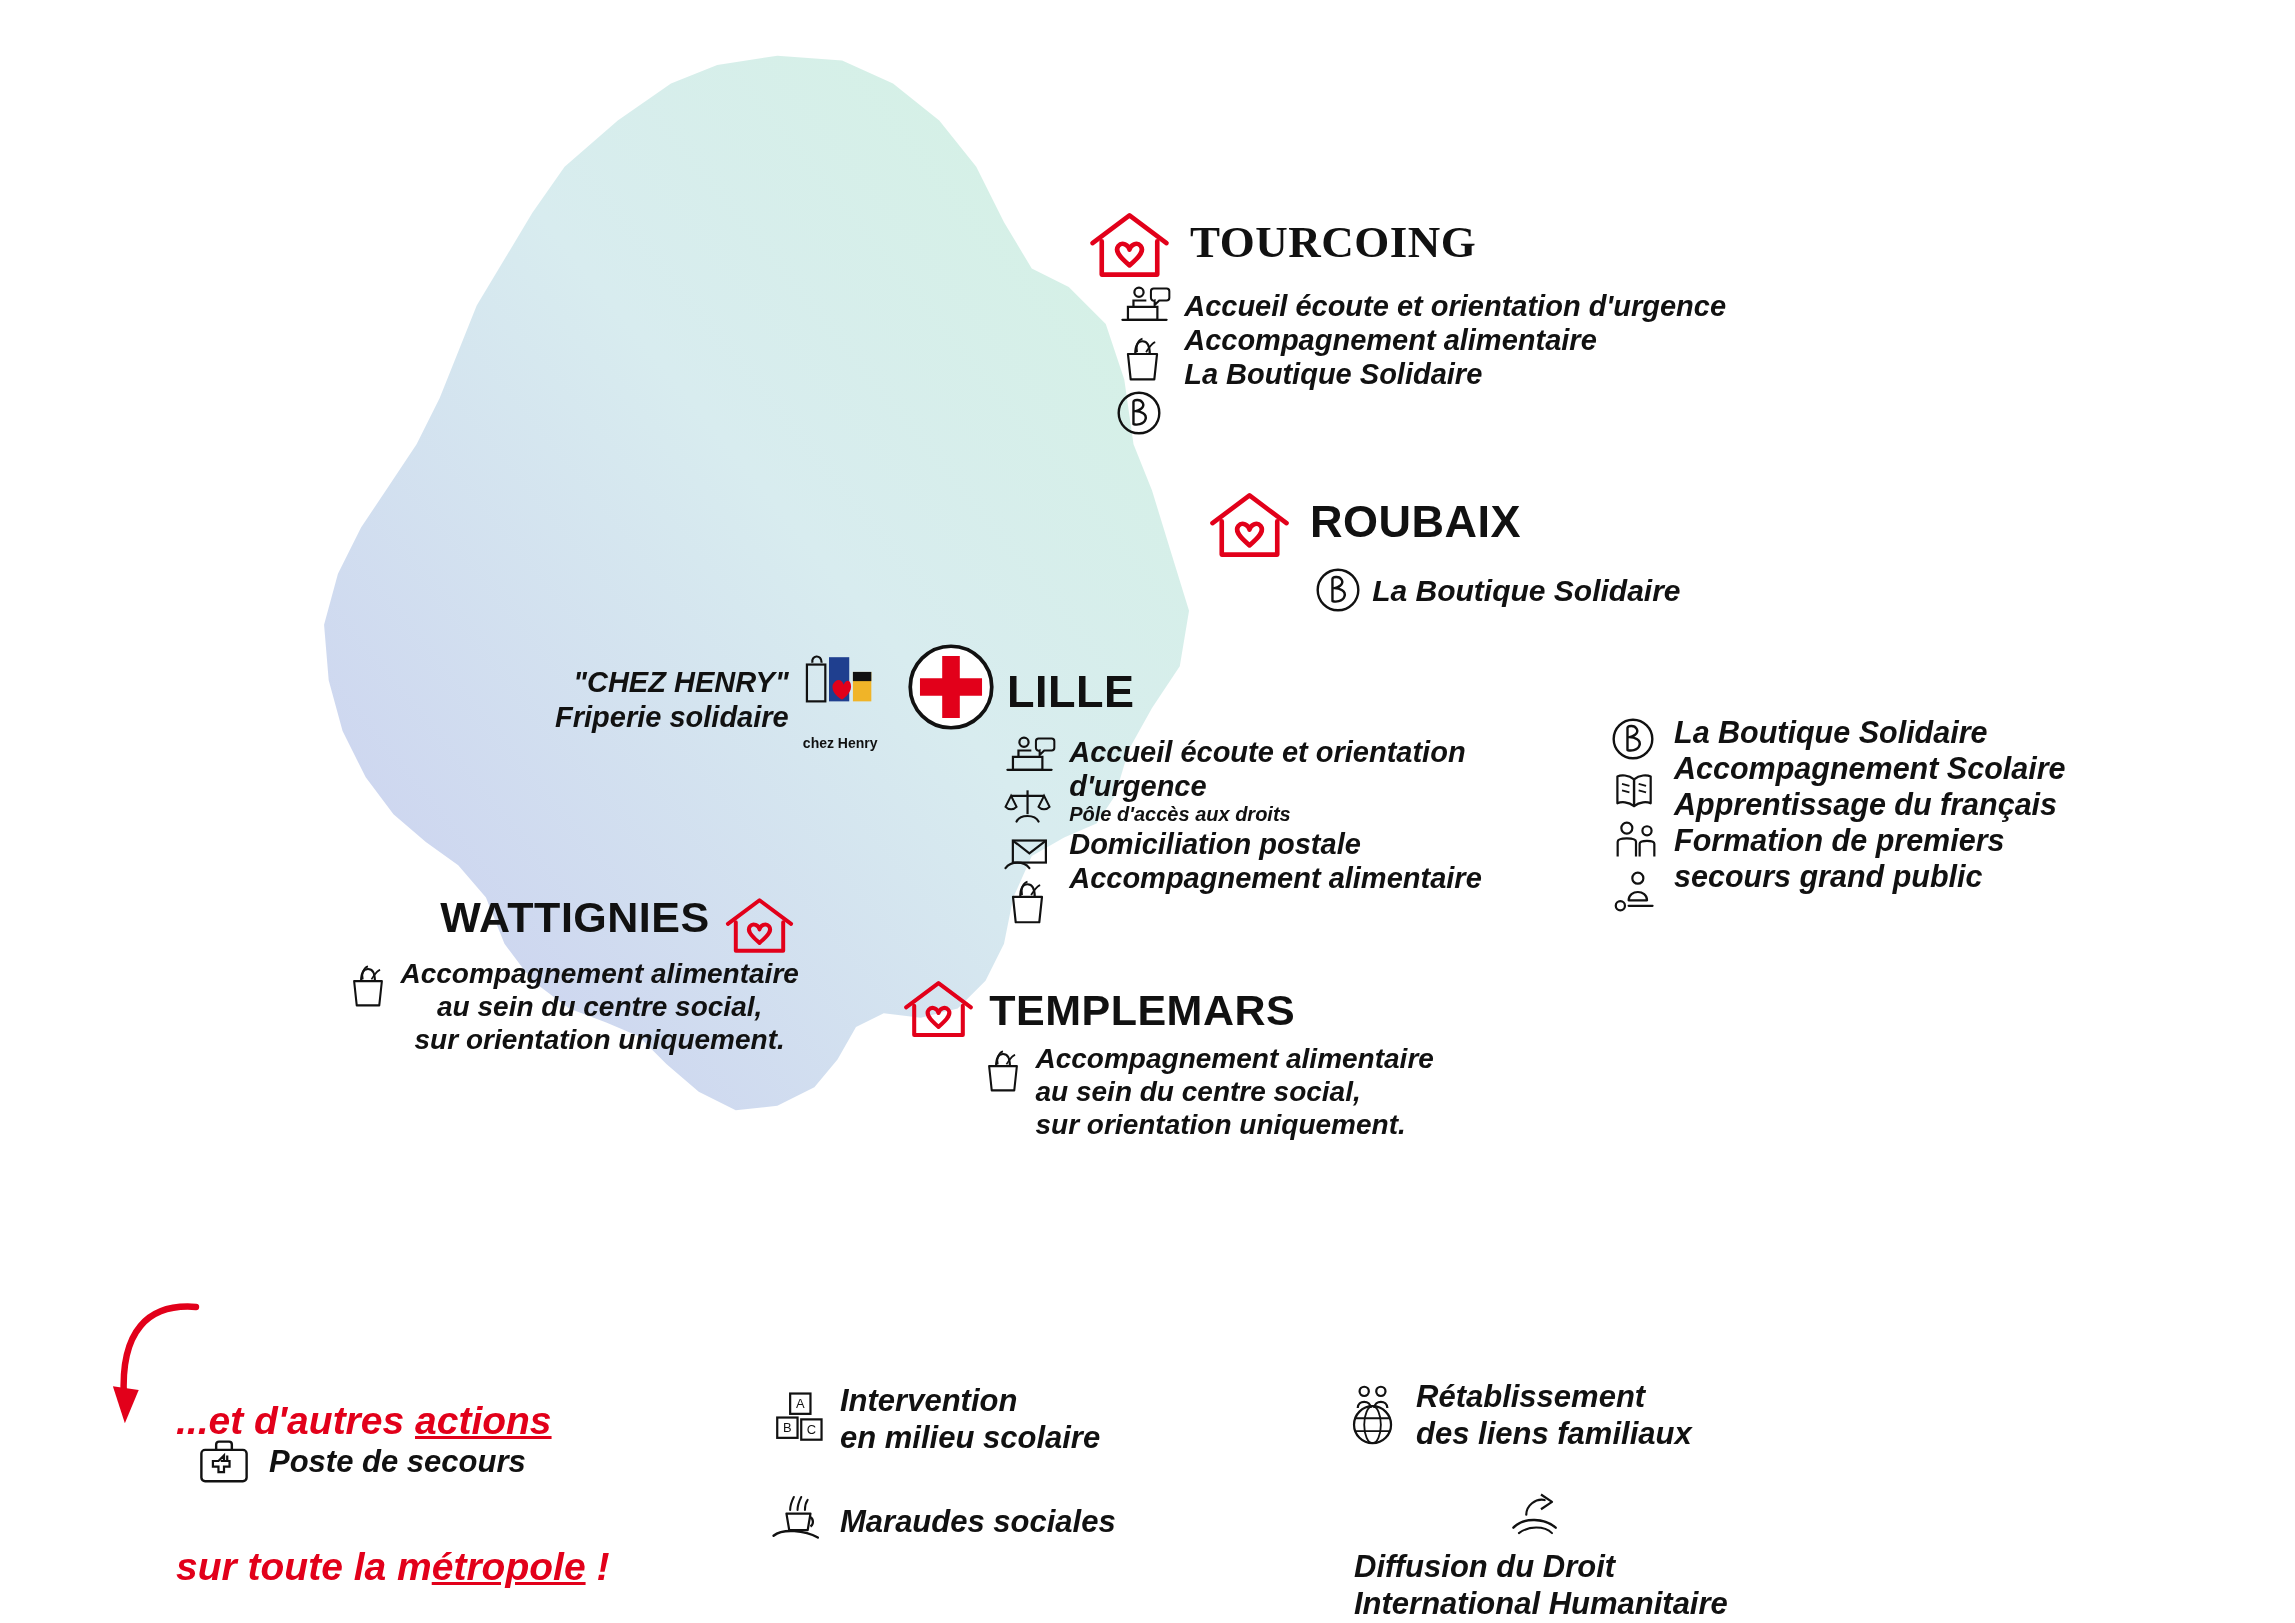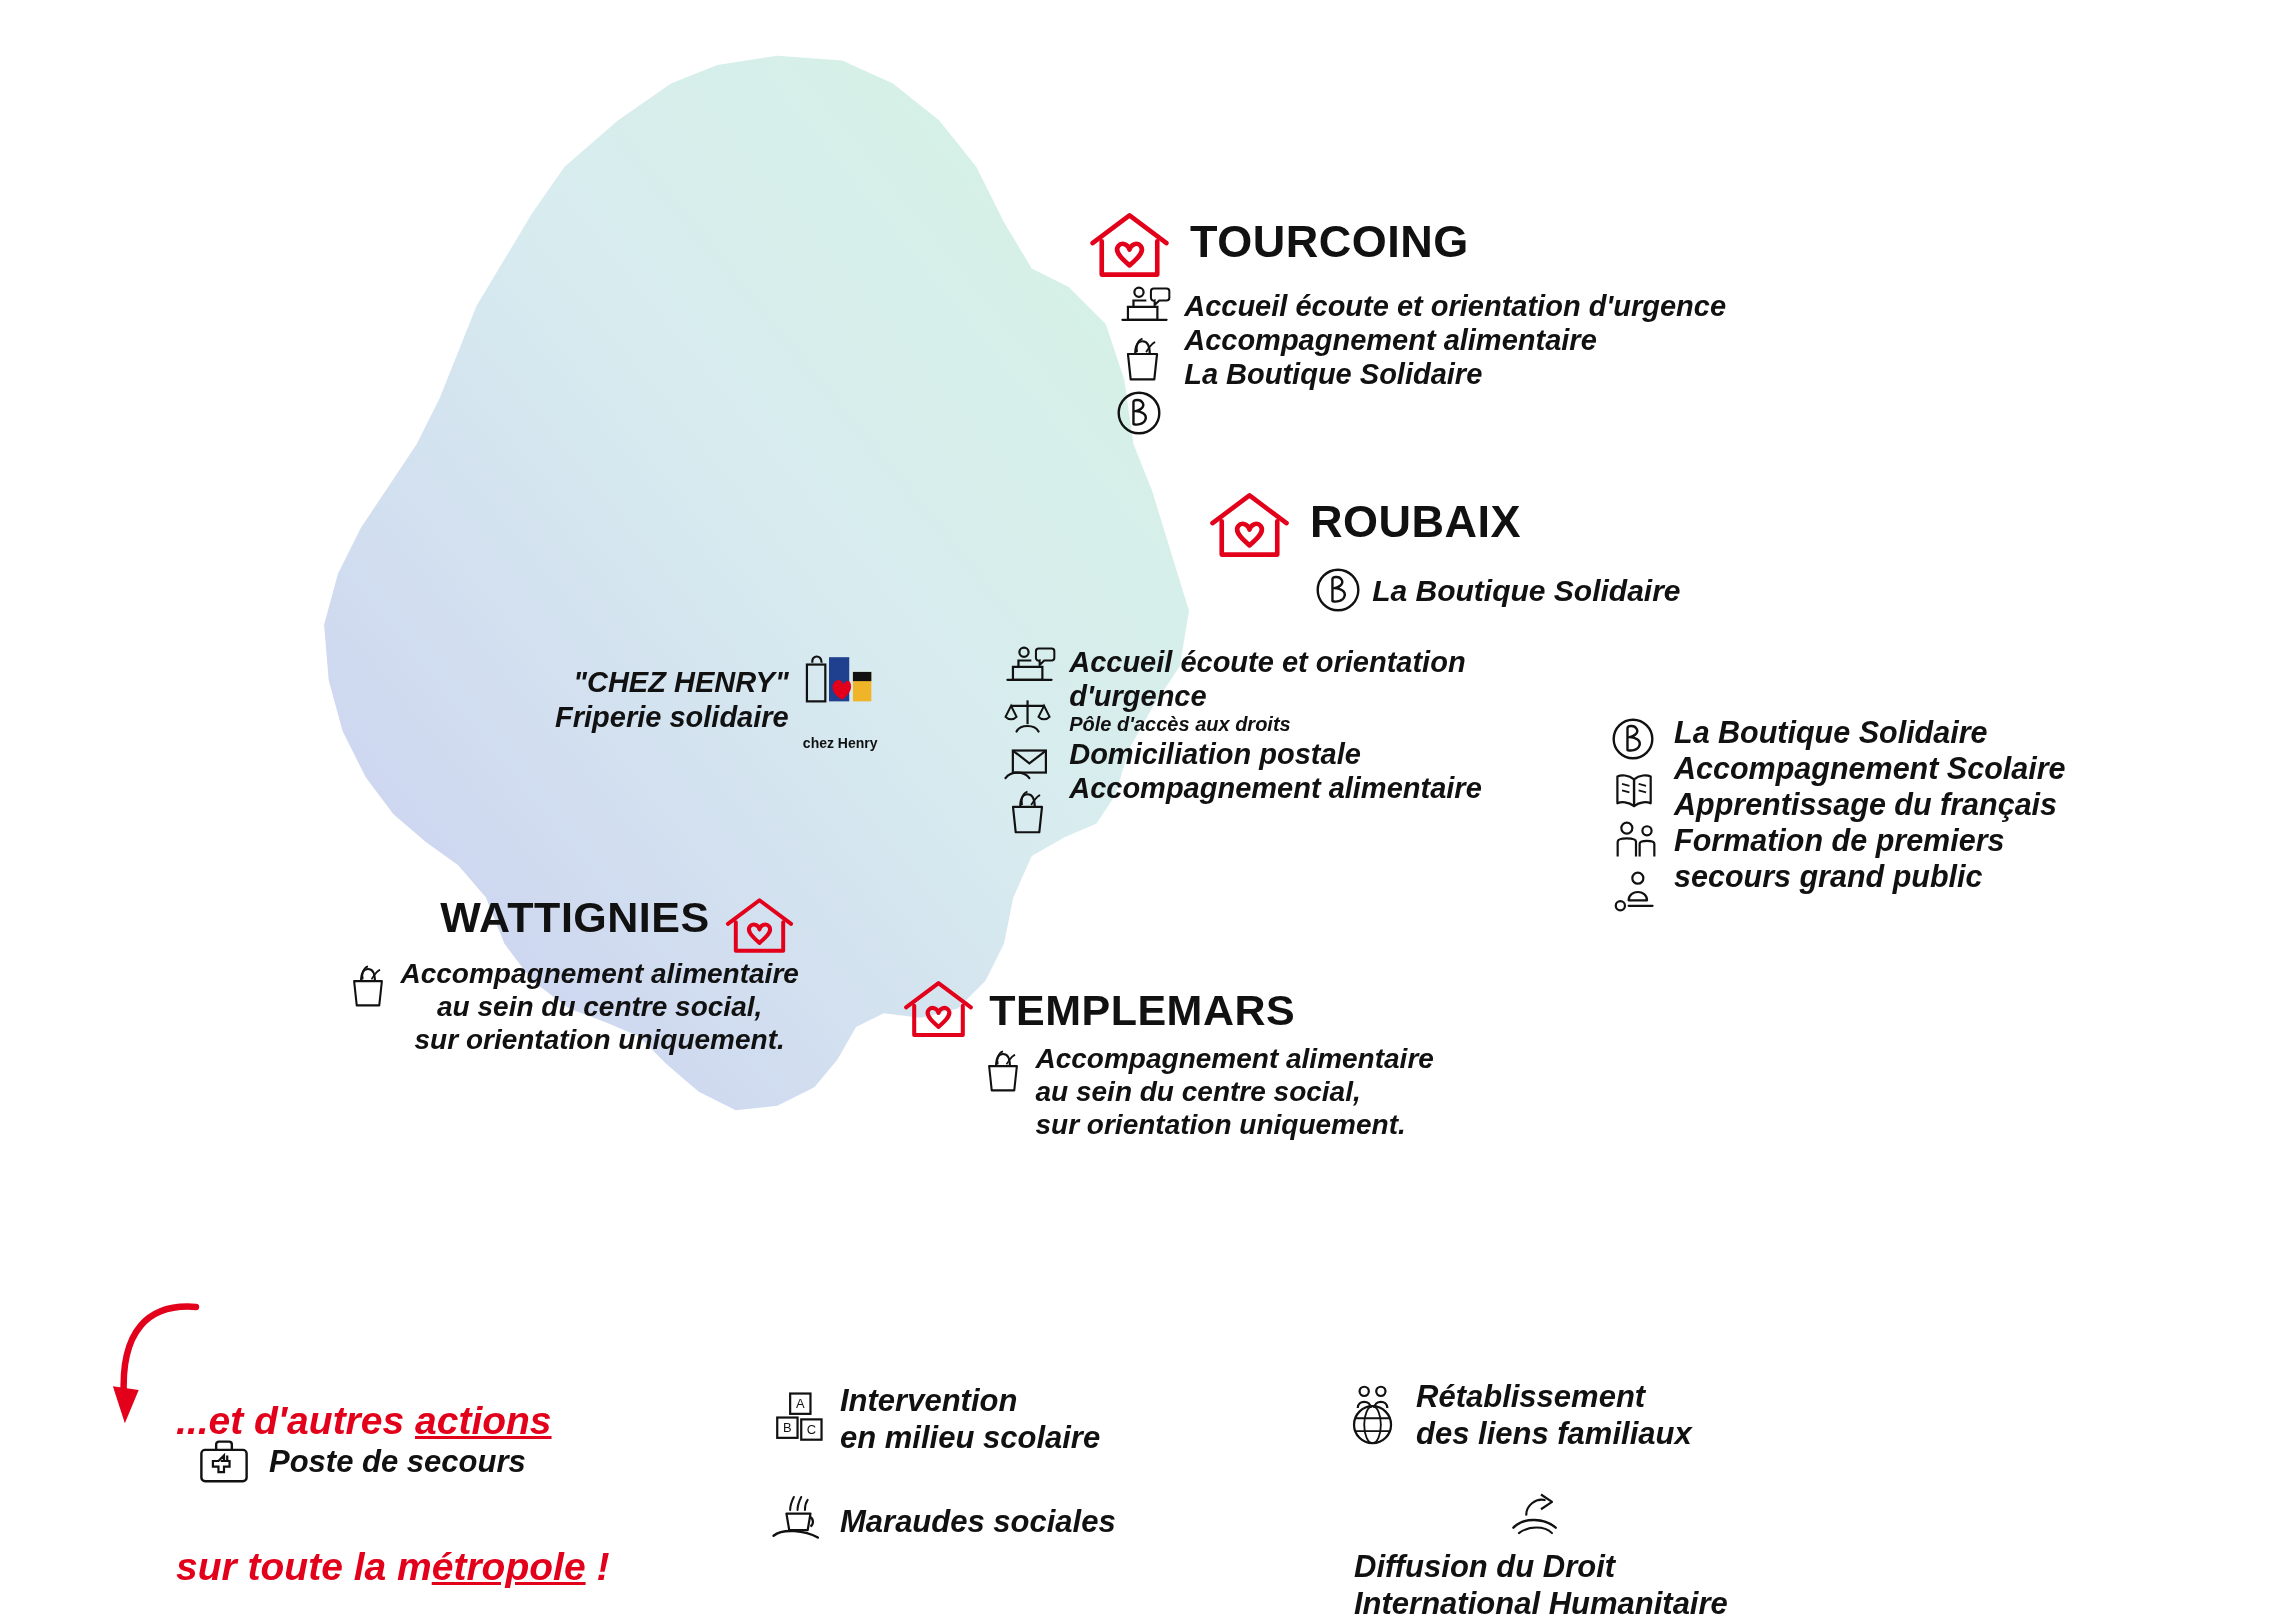--- a/index.html
+++ b/index.html
@@ -95,21 +95,21 @@
 
 <div class="node" style="left:1083px; top:208px;">
   <div style="display:flex; align-items:flex-start;">
     <span class="icon">
       <svg width="93" height="74" viewBox="0 0 100 80">
         <path d="M10,38 L50,8 L90,38" fill="none" stroke="#e2001a" stroke-width="5" stroke-linecap="round" stroke-linejoin="round"></path>
         <path d="M20,36 L20,72 L80,72 L80,36" fill="none" stroke="#e2001a" stroke-width="5" stroke-linecap="round" stroke-linejoin="round"></path>
         <path d="M50,62 C38,52 34,46 38,41 C42,36 49,40 50,45 C51,40 58,36 62,41 C66,46 62,52 50,62 Z" fill="none" stroke="#e2001a" stroke-width="5" stroke-linejoin="round"></path>
       </svg>
     </span>
-    <span class="city-name" style="font-size:45px; margin-left:14px; margin-top:8.3px;">TOURCOING</span>
+    <span class="city-name" style="font-size:45px; margin-left:14px; margin-top:8.3px;font-family:Liberation Serif, serif;">TOURCOING</span>
   </div>
   <div style="display:flex; align-items:flex-start; margin-left:32px; margin-top:-3.7px;">
     <div style="display:flex; flex-direction:column; gap:2.8px; padding-top:2.8px;">
       <span class="icon">
         <svg width="59" height="46" viewBox="0 0 64 50">
           <circle cx="26" cy="10" r="5" fill="none" stroke="#111" stroke-width="2.4"></circle>
           <path d="M14,40 L14,26 L46,26 L46,40 Z" fill="none" stroke="#111" stroke-width="2.4"></path>
           <path d="M8,40 L56,40" stroke="#111" stroke-width="2.4" stroke-linecap="round"></path>
           <path d="M20,26 L20,19 L34,19" fill="none" stroke="#111" stroke-width="2.4"></path>
           <path d="M42,6 h14 a3,3 0 0 1 3,3 v7 a3,3 0 0 1 -3,3 h-8 l-5,5 v-5 a3,3 0 0 1 -4,-3 v-7 a3,3 0 0 1 3,-3 z" fill="none" stroke="#111" stroke-width="2.2"></path>
@@ -174,20 +174,29 @@
         <rect x="56" y="26" width="20" height="10" fill="#111"></rect>
         <path d="M12,16 C10,8 22,6 22,16" fill="none" stroke="#111" stroke-width="2.4"></path>
         <path d="M34,40 C38,32 44,34 46,40 C48,34 54,34 54,42 C54,50 44,56 44,56 C44,56 32,50 34,40 Z" fill="#e2001a"></path>
       </svg>
     </span>
     <div style="font-size:14px; font-weight:bold; color:#111; margin-top:16px;">chez Henry</div>
   </div>
 </div>
 
 <div class="node" style="left:907px; top:643px;">
+  <div style="display:flex; align-items:flex-start;">
+    <span class="icon">
+      <svg width="88" height="88" viewBox="0 0 95 95">
+        <circle cx="47.5" cy="47.5" r="44" fill="#ffffff" stroke="#111" stroke-width="4"></circle>
+        <path d="M38,14 H57 V38 H81 V57 H57 V81 H38 V57 H14 V38 H38 Z" fill="#e2001a"></path>
+      </svg>
+    </span>
+    <span class="city-name" style="font-size:45px; margin-left:12px; margin-top:23px;">LILLE</span>
+  </div>
   <div style="display:flex; align-items:flex-start; margin-left:93px; margin-top:-4.6px;">
     <div style="display:flex; flex-direction:column; gap:1.9px; padding-top:4.6px;">
       <span class="icon">
         <svg width="59" height="46" viewBox="0 0 64 50">
           <circle cx="26" cy="10" r="5" fill="none" stroke="#111" stroke-width="2.4"></circle>
           <path d="M14,40 L14,26 L46,26 L46,40 Z" fill="none" stroke="#111" stroke-width="2.4"></path>
           <path d="M8,40 L56,40" stroke="#111" stroke-width="2.4" stroke-linecap="round"></path>
           <path d="M20,26 L20,19 L34,19" fill="none" stroke="#111" stroke-width="2.4"></path>
           <path d="M42,6 h14 a3,3 0 0 1 3,3 v7 a3,3 0 0 1 -3,3 h-8 l-5,5 v-5 a3,3 0 0 1 -4,-3 v-7 a3,3 0 0 1 3,-3 z" fill="none" stroke="#111" stroke-width="2.2"></path>
         </svg>

